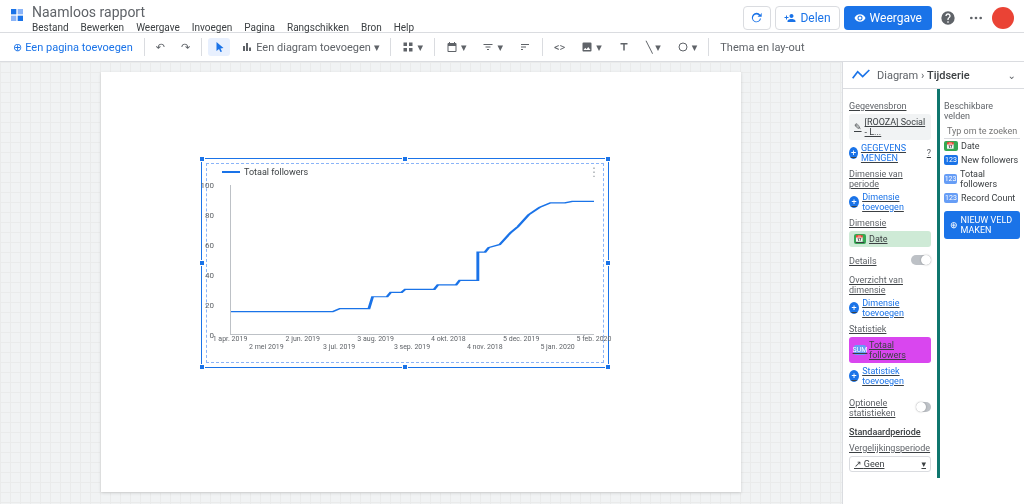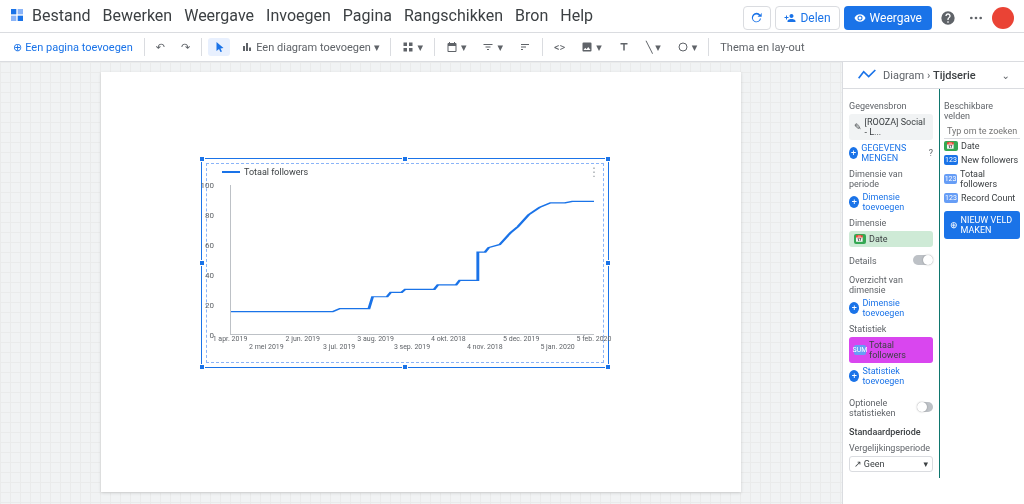--- a/index.html
+++ b/index.html
@@ -1,21 +1,21 @@
 <!DOCTYPE html>
 <html><head>
 <meta charset="utf-8">
 <style>
   * { box-sizing: border-box; margin: 0; padding: 0; font-family: Roboto, Arial, sans-serif; }
   body { width: 1024px; height: 504px; overflow: hidden; background: #fff; font-size: 12px; color: #3c4043; }
   .header { display: flex; align-items: flex-start; padding: 4px 10px 0 8px; height: 32px; }
   .logo { width: 18px; height: 18px; margin: 2px 6px 0 0; display:flex; align-items:center; justify-content:center; }
   .title-block { flex: 1; }
   .doc-title { font-size: 14px; color: #5f6368; }
-  .menus { display: flex; gap: 12px; font-size: 16px; color: #3c4043; margin-top: 2px; }
+  .menus { display: flex; gap: 12px; font-size: 10px; color: #3c4043; margin-top: 2px; }
   .menus span { cursor: pointer; }
   .header-actions { display: flex; align-items: center; gap: 4px; margin-top: 2px; }
   .btn-outline { border: 1px solid #dadce0; border-radius: 4px; padding: 4px 8px; color: #1a73e8; background: #fff; font-size: 12px; display:flex; align-items:center; gap:4px; cursor:pointer; }
   .btn-primary { background: #1a73e8; color: #fff; border: none; border-radius: 4px; padding: 5px 10px; font-size: 12px; display:flex; align-items:center; gap:4px; cursor:pointer; }
   .iconbtn { width:24px; height:24px; display:flex; align-items:center; justify-content:center; cursor:pointer; color:#5f6368; }
   .avatar { width:22px; height:22px; border-radius:50%; background:#ea4335; color:#fff; display:flex; align-items:center; justify-content:center; font-size:10px; }
   .toolbar { border-top:1px solid #dadce0; border-bottom:1px solid #dadce0; height:30px; display:flex; align-items:center; padding:0 8px; gap:6px; font-size:11px; color:#5f6368; }
   .toolbar .sep { width:1px; height:18px; background:#dadce0; }
   .toolbar .tbtn { padding:3px 5px; display:flex; align-items:center; gap:3px; cursor:pointer; border-radius:3px; }
   .toolbar .tbtn.active { background:#e8f0fe; }
@@ -35,29 +35,29 @@
   .legend-line { width:18px; height:2px; background:#1a73e8; }
   .plot { position:absolute; top:18px; left:20px; right:6px; bottom:24px; }
   .yaxis { position:absolute; left:-18px; top:0; bottom:0; width:18px; font-size:8px; color:#5f6368; }
   .ytick { position:absolute; right:16px; transform:translateY(-50%); }
   .xaxis { position:absolute; left:0; right:0; bottom:-20px; height:20px; font-size:7px; color:#5f6368; }
   .xtick { position:absolute; transform:translateX(-50%); white-space:nowrap; }
   .xtick.row2 { top:8px; }
   .plotarea { position:absolute; inset:0; border-left:1px solid #bdc1c6; border-bottom:1px solid #bdc1c6; }
   svg.line { position:absolute; inset:0; width:100%; height:100%; }
   .sidepanel { width:182px; border-left:1px solid #dadce0; background:#fff; overflow-y:auto; font-size:10px; }
-  .sp-header { display:flex; align-items:center; padding:6px 14px; border-bottom:1px solid #dadce0; gap:6px; }
+  .sp-header { display:flex; align-items:center; padding:6px 8px; border-bottom:1px solid #dadce0; gap:6px; }
   .sp-header svg { color:#1a73e8; }
   .breadcrumb { color:#5f6368; font-size:11px; }
   .breadcrumb b { color:#3c4043; font-weight:500; }
   .tabs { display:flex; border-bottom:1px solid #dadce0; }
   .tab { flex:0 0 auto; padding:6px 10px; font-size:10px; color:#5f6368; cursor:pointer; }
   .tab.active { color:#1a73e8; border-bottom:2px solid #1a73e8; font-weight:500; }
   .sp-cols { display:flex; }
-  .sp-left { flex:1; padding:6px; border-right:1px solid #0f766e; }
+  .sp-left { flex:1; padding:6px; border-right:3px solid #0f766e;text-decoration:underline; }
   .sp-right { width:84px; padding:6px 4px; }
   .sect-label { font-size:9px; color:#5f6368; margin:6px 0 3px; }
   .chip { background:#f1f3f4; border-radius:3px; padding:3px 5px; font-size:9px; display:flex; align-items:center; gap:3px; margin-bottom:3px; cursor:pointer; }
   .chip.green { background:#ceead6; }
   .chip .chipicon { width:12px; height:10px; border-radius:2px; background:#5f6368; color:#fff; font-size:7px; display:flex; align-items:center; justify-content:center; }
   .chip .chipicon.cal { background:#34a853; }
   .chip .chipicon.sum { background:#669df6; color:#fff; }
   .addlink { color:#1a73e8; font-size:9px; display:flex; align-items:center; gap:3px; cursor:pointer; margin-bottom:6px; }
   .addlink .pluscircle { width:12px; height:12px; border-radius:50%; background:#1a73e8; color:#fff; display:flex; align-items:center; justify-content:center; font-size:9px; }
   .search-field { width:100%; font-size:9px; padding:2px 3px; border:none; border-bottom:1px solid #dadce0; outline:none; color:#5f6368; }
@@ -79,20 +79,21 @@
 <div class="header">
   <div class="logo">
     <svg width="16" height="16" viewBox="0 0 24 24">
         <rect x="3" y="3" width="8" height="8" fill="#1a73e8"></rect>
         <rect x="13" y="3" width="8" height="8" fill="#8ab4f8"></rect>
         <rect x="3" y="13" width="8" height="8" fill="#8ab4f8"></rect>
         <rect x="13" y="13" width="8" height="8" fill="#1a73e8"></rect>
       </svg>
   </div>
   <div class="title-block">
+    <div class="doc-title">Naamloos rapport</div>
     <div class="menus">
       <span>Bestand</span>
       <span>Bewerken</span>
       <span>Weergave</span>
       <span>Invoegen</span>
       <span>Pagina</span>
       <span>Rangschikken</span>
       <span>Bron</span>
       <span>Help</span>
     </div>

